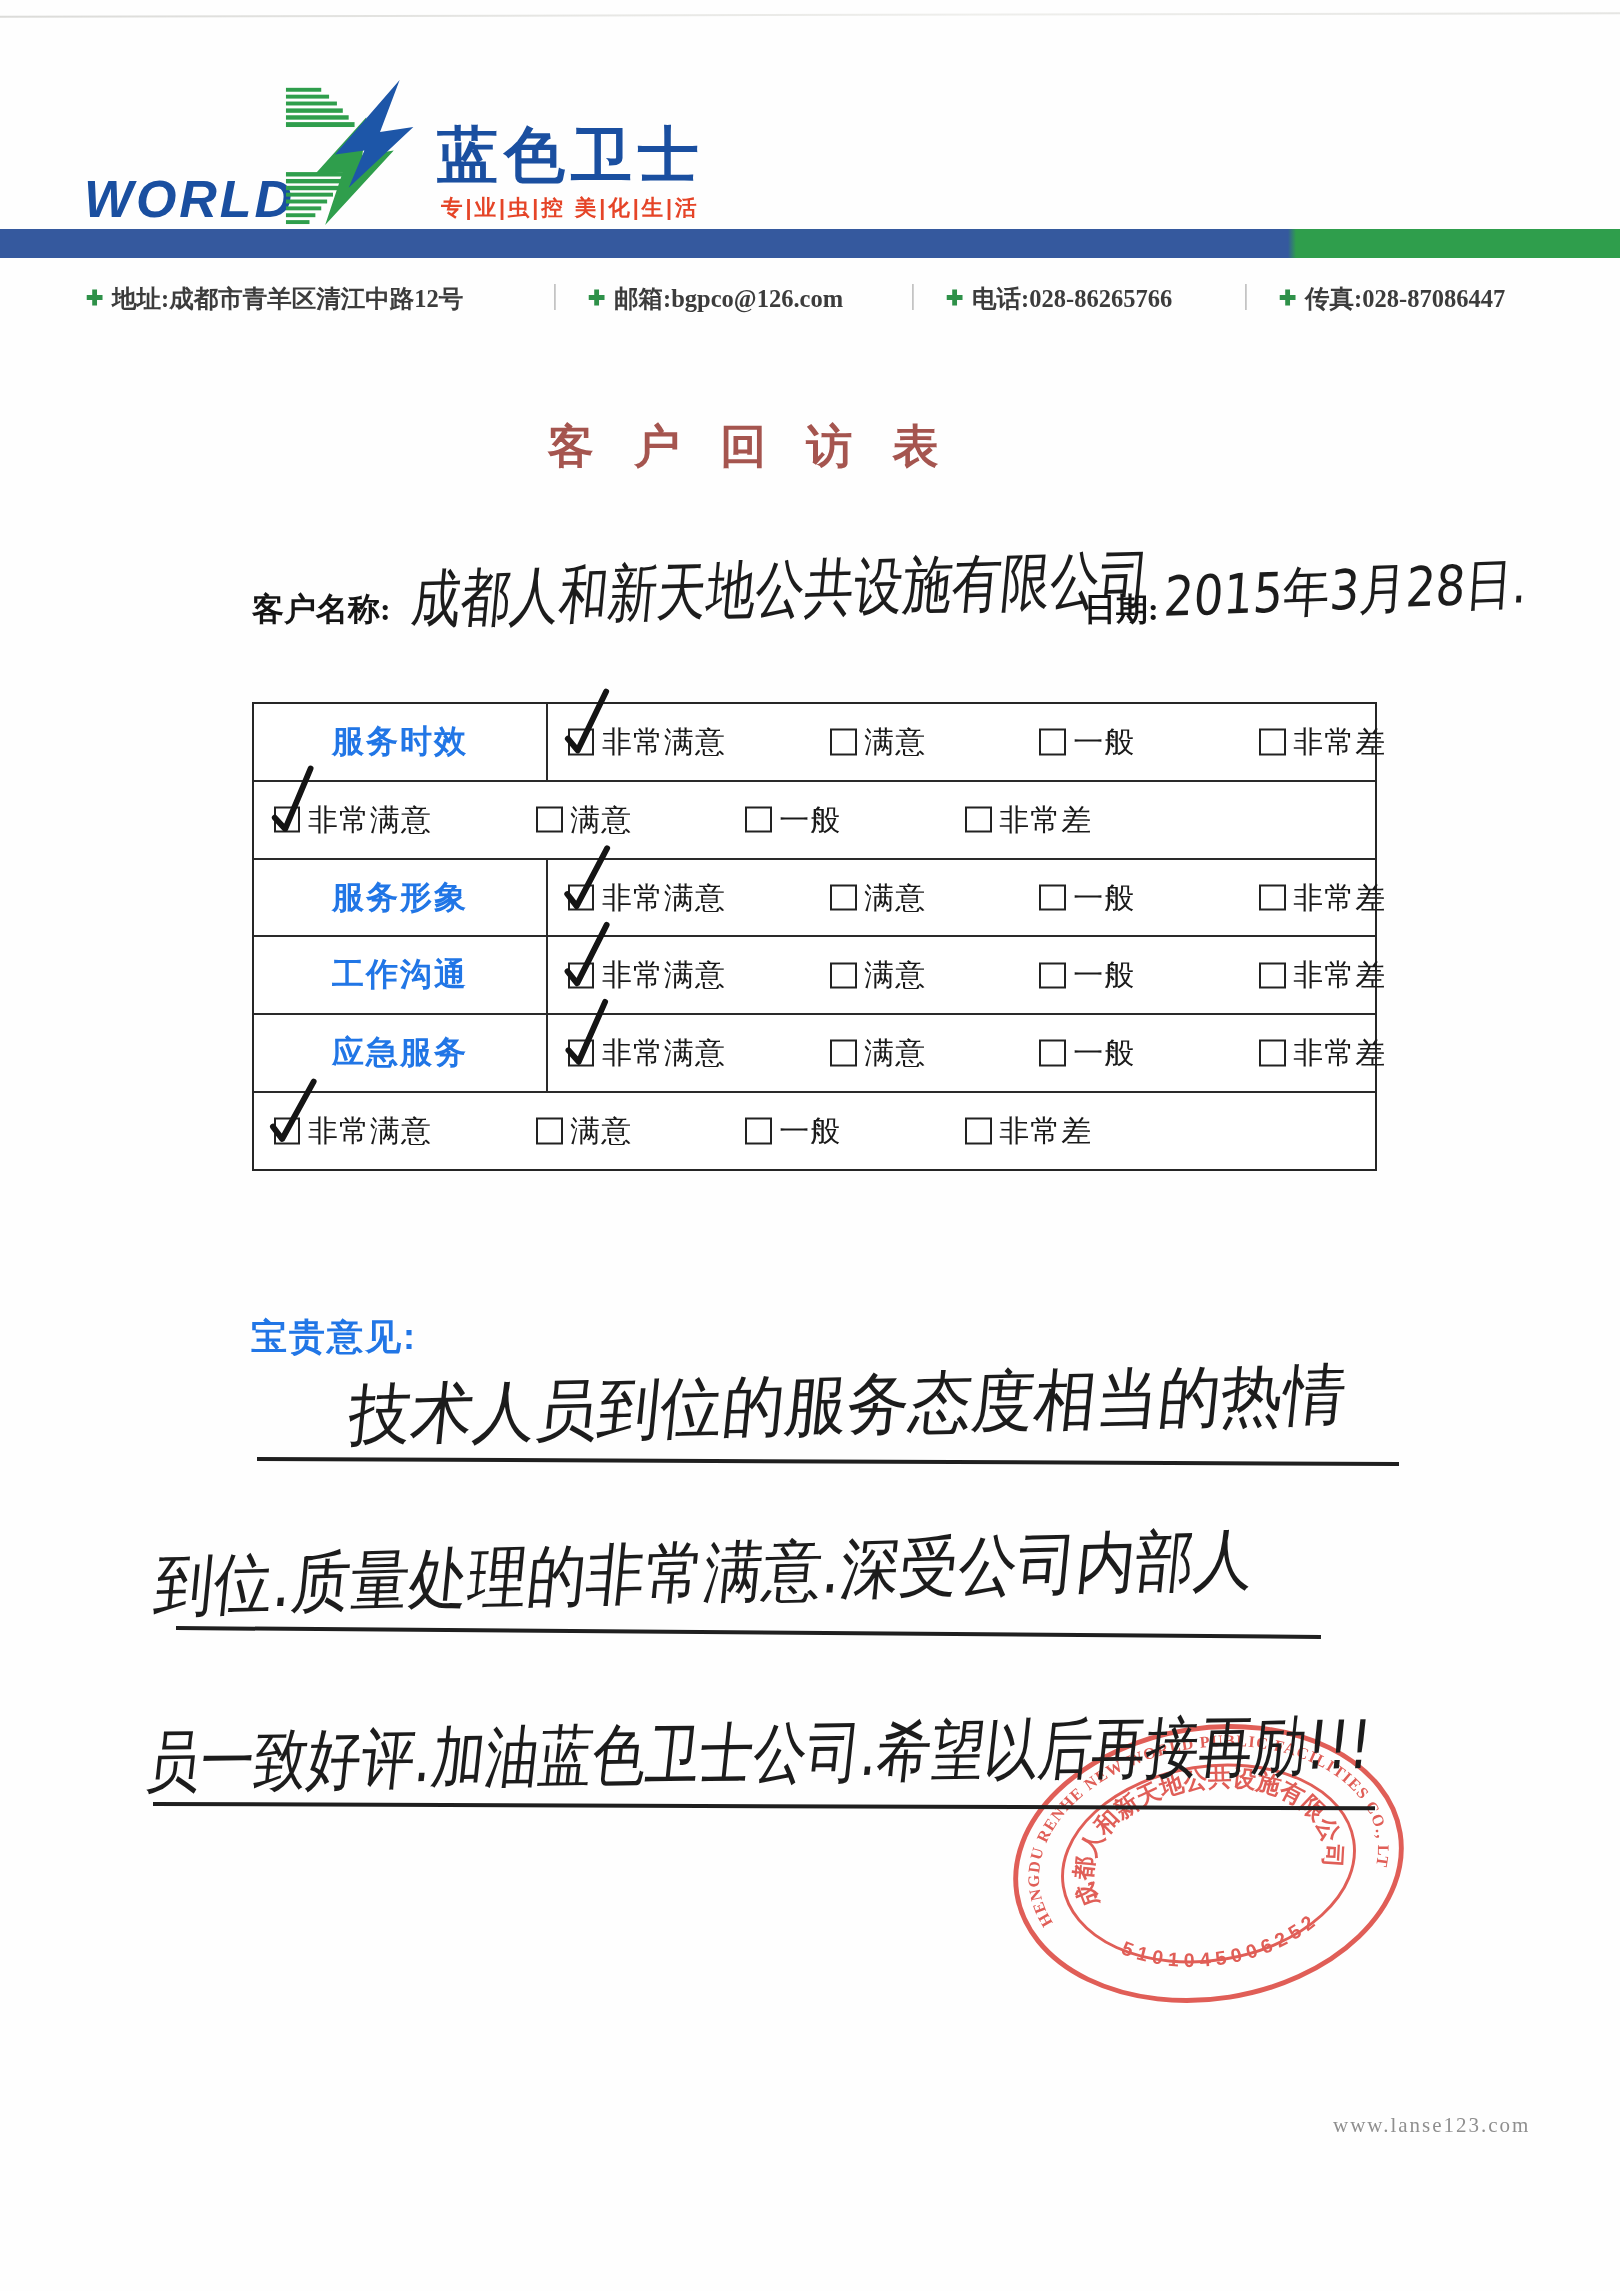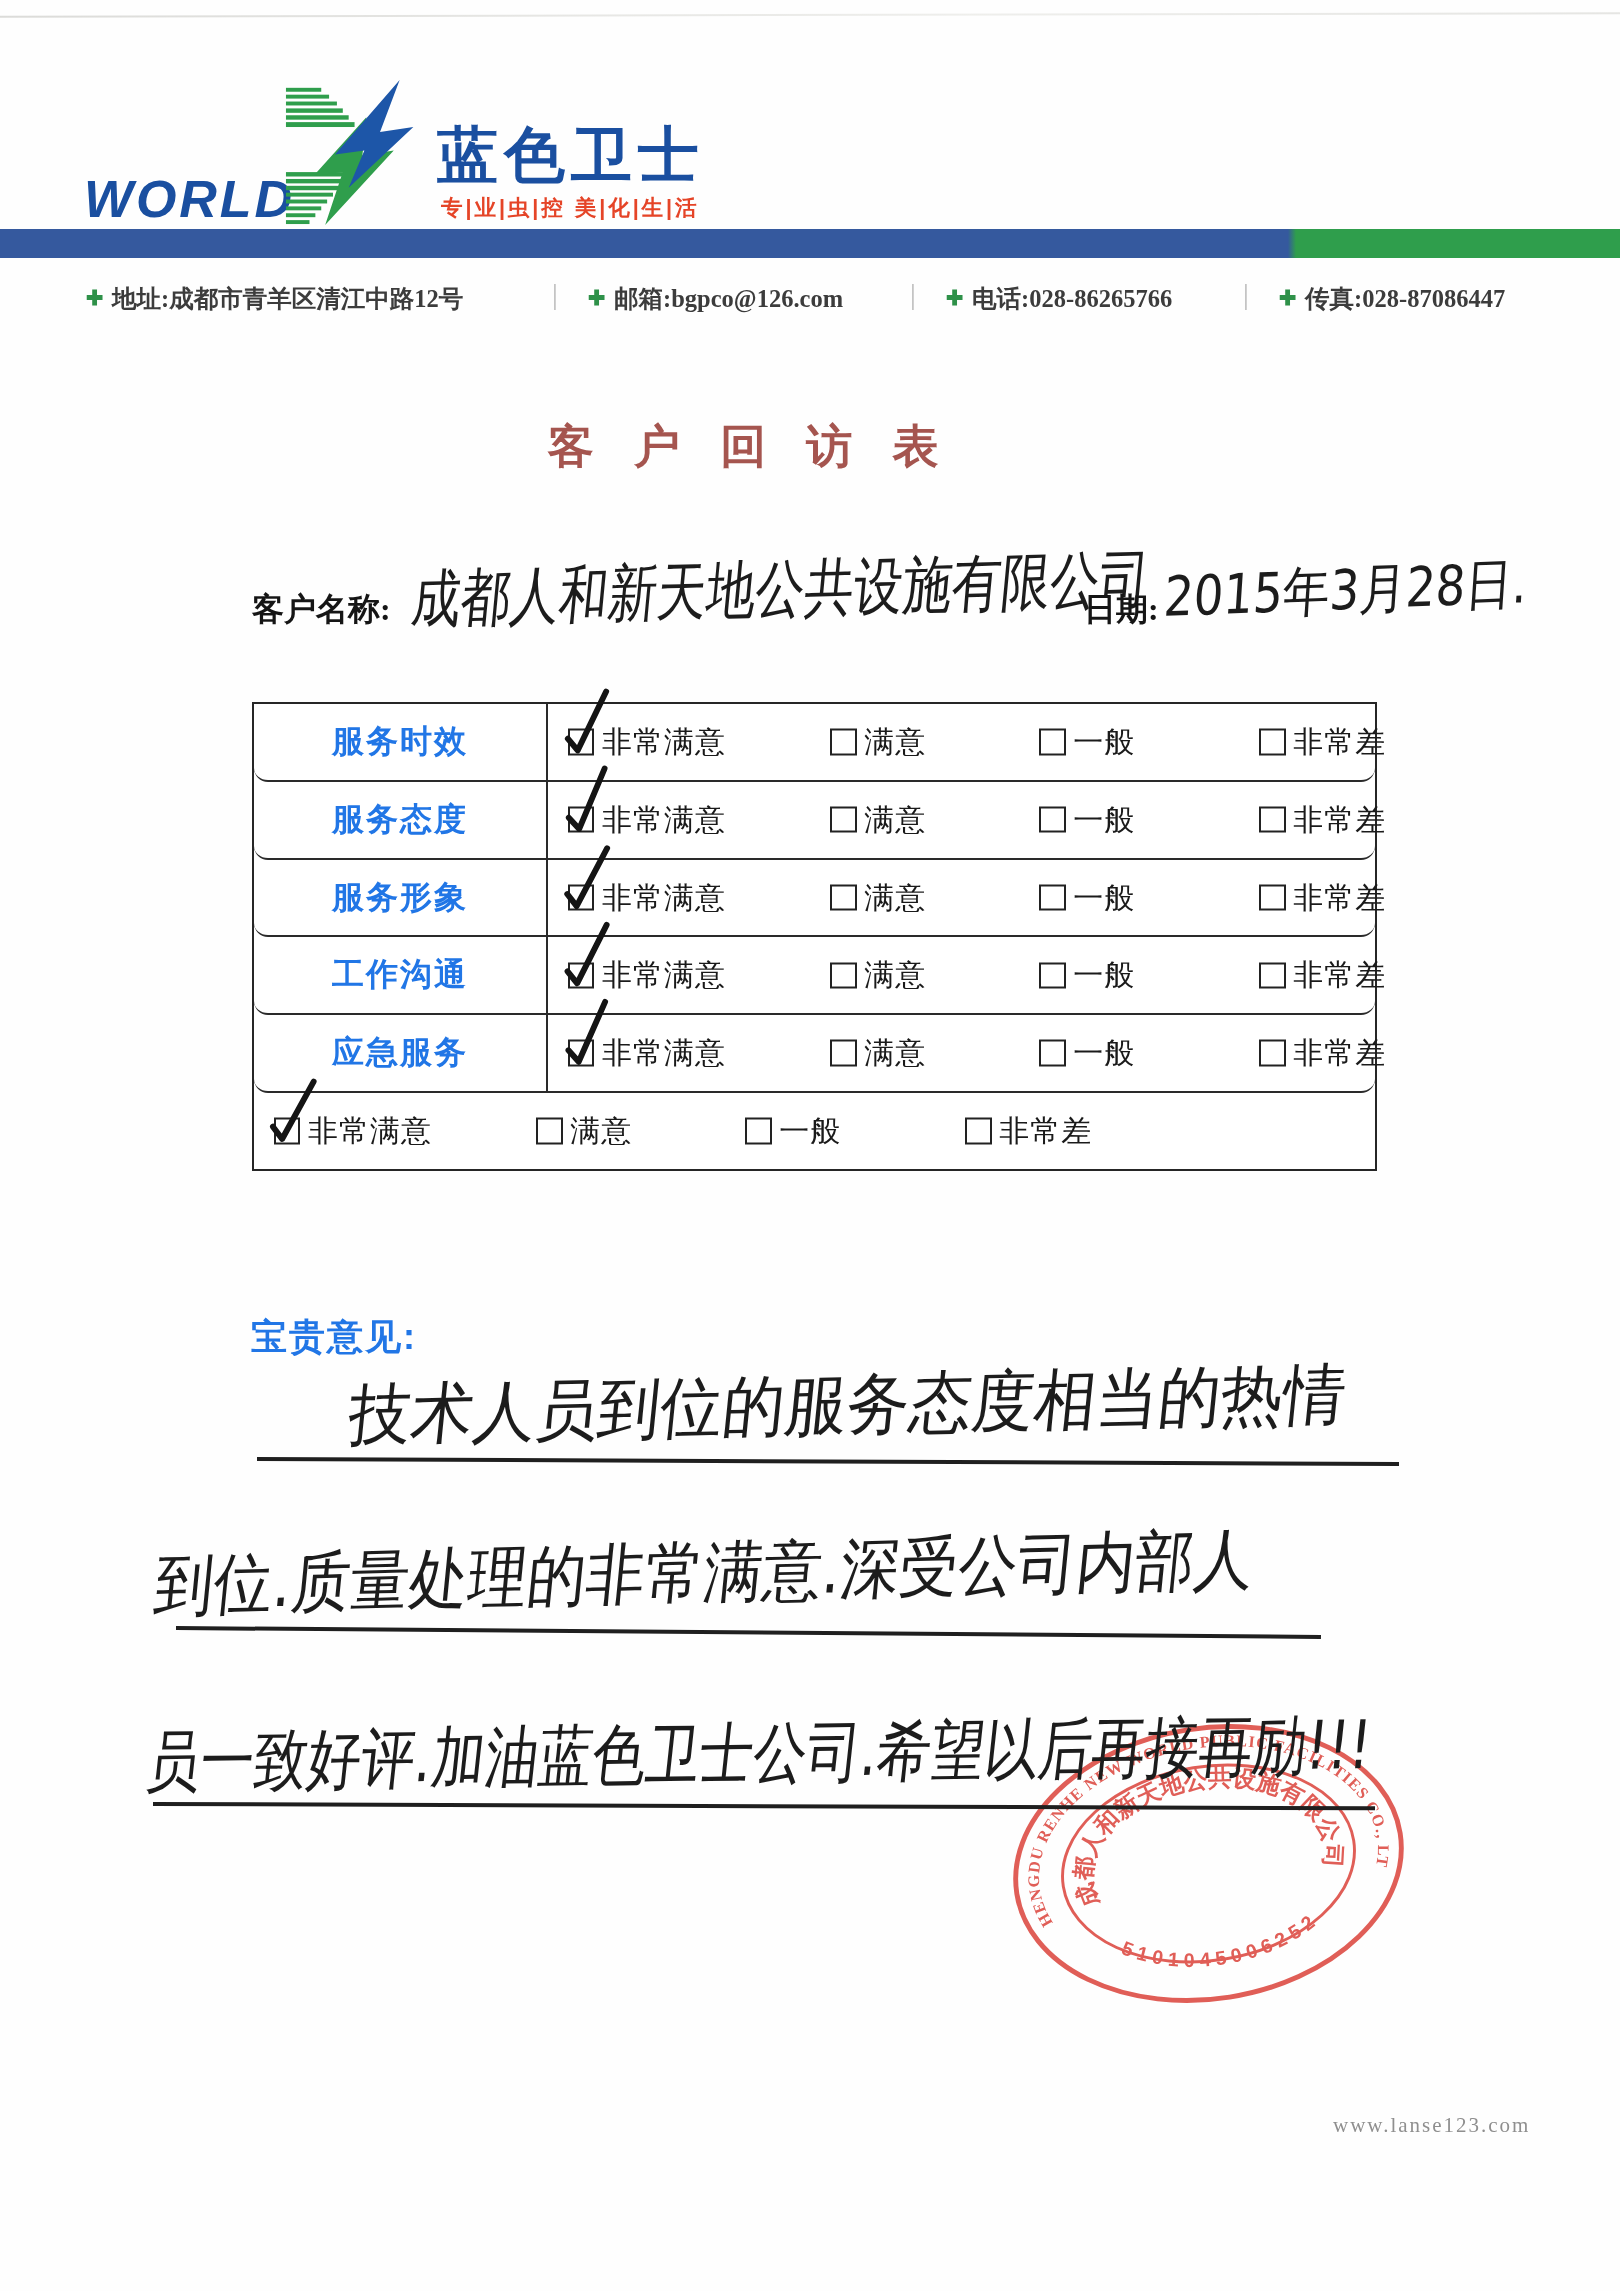--- a/index.html
+++ b/index.html
@@ -31,21 +31,21 @@
   .plabel{position:absolute;font-family:"Liberation Serif",serif;font-weight:700;
         color:#151515;font-size:32px;white-space:nowrap;}
   .hand{position:absolute;font-family:"DejaVu Sans",sans-serif;color:#1c1c1c;white-space:nowrap;
         transform-origin:left center;}
   .cust-name{left:412px;top:557px;font-size:63px;transform:rotate(-1.6deg) skewX(-7deg) scaleX(.78);}
   .cust-date{left:1164px;top:561px;font-size:55px;transform:rotate(-2.2deg) skewX(-6deg) scaleX(.85);}
 
   
   .vtable{position:absolute;left:252px;top:702px;width:1125px;height:469px;
         border:2.9px solid #262626;box-sizing:border-box;display:flex;flex-direction:column;background:#fff;}
-  .trow{flex:1;display:flex;border-bottom:2.5px solid #2a2a2a;border-radius:14px;}
+  .trow{flex:1;display:flex;border-bottom:2.5px solid #2a2a2a;}
   .trow:last-child{border-bottom:none;}
   .tlabel{width:294px;border-right:2.5px solid #2a2a2a;display:flex;align-items:center;
         justify-content:center;color:#2176e6;font-size:32px;font-weight:700;letter-spacing:2px;box-sizing:border-box;}
   .topts{position:relative;flex:1;}
   .opt{position:absolute;top:50%;transform:translateY(-50%);display:flex;align-items:center;gap:7.8px;}
   .cb{width:26.5px;height:26.5px;border:2.9px solid #222;background:#fff;box-sizing:border-box;}
   .olabel{font-size:30px;color:#1a1a1a;letter-spacing:1px;white-space:nowrap;}
   .tickwrap{position:absolute;left:-8.8px;top:-37px;width:55px;height:73px;}
   .tick{display:block;width:55px;height:73px;}
 
@@ -150,21 +150,20 @@
             <span class="cb"></span>
             <span class="olabel">一般</span>
           </div>
           <div class="opt" style="left: 711px;">
             <span class="cb"></span>
             <span class="olabel">非常差</span>
           </div>
         </div>
       </div>
       <div class="trow">
-        <div class="tlabel">服务态度</div>
         <div class="topts">
           <div class="opt" style="left: 19.6px;">
             <span class="cb"></span>
             <span class="olabel">非常满意</span>
             <span class="tickwrap" style="transform: rotate(-3deg);">
               <svg class="tick" viewBox="0 0 56 74">
                 <path d="M9 55 L19 67 L48 7" fill="none" stroke="#141414" stroke-width="6" stroke-linecap="round" stroke-linejoin="round"></path>
               </svg>
             </span>
           </div>

